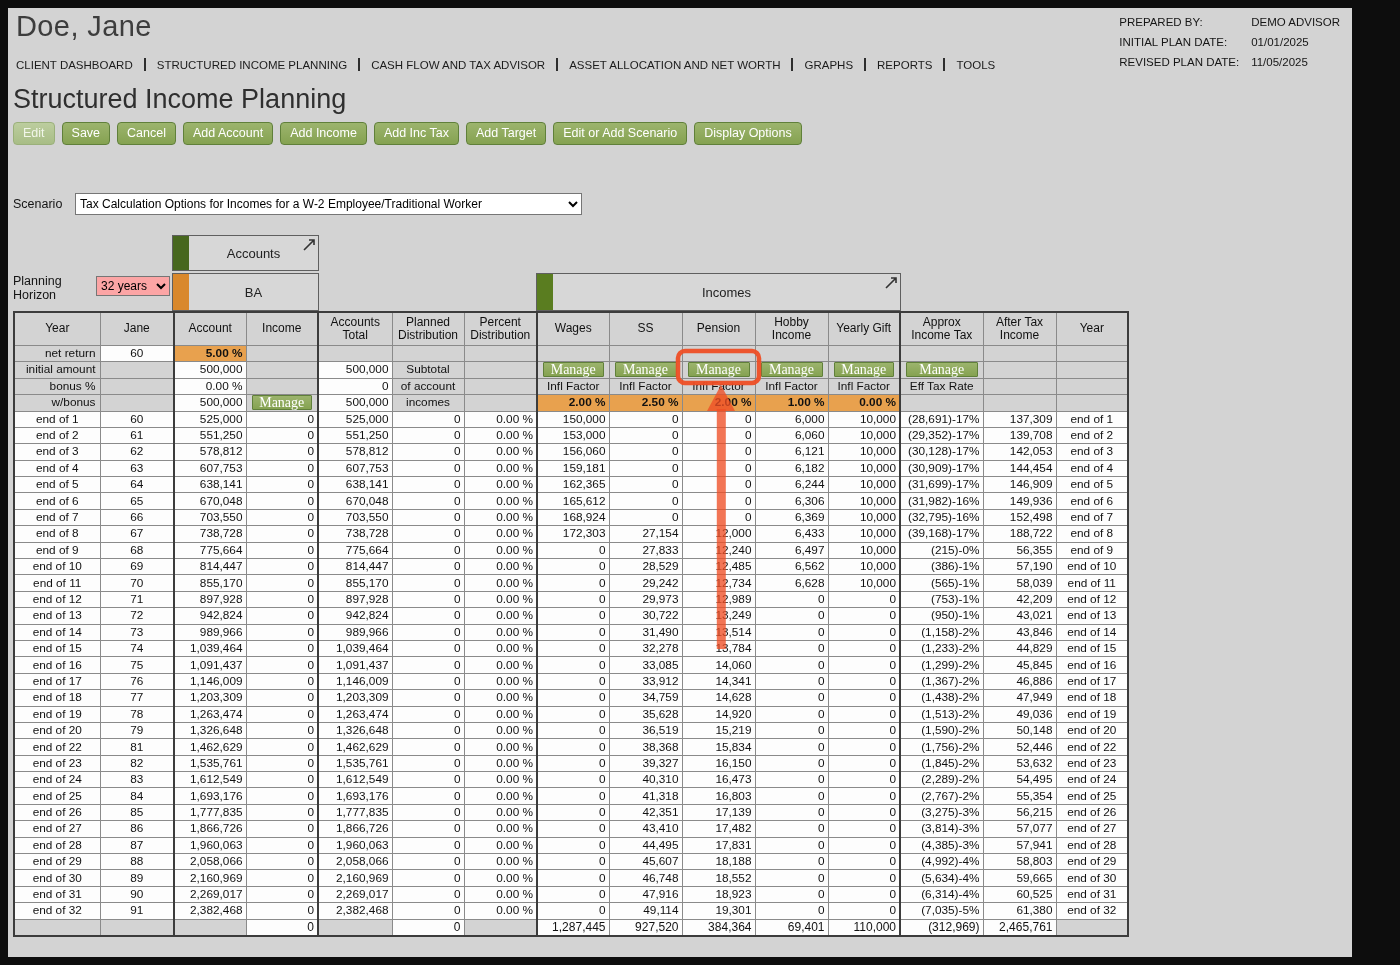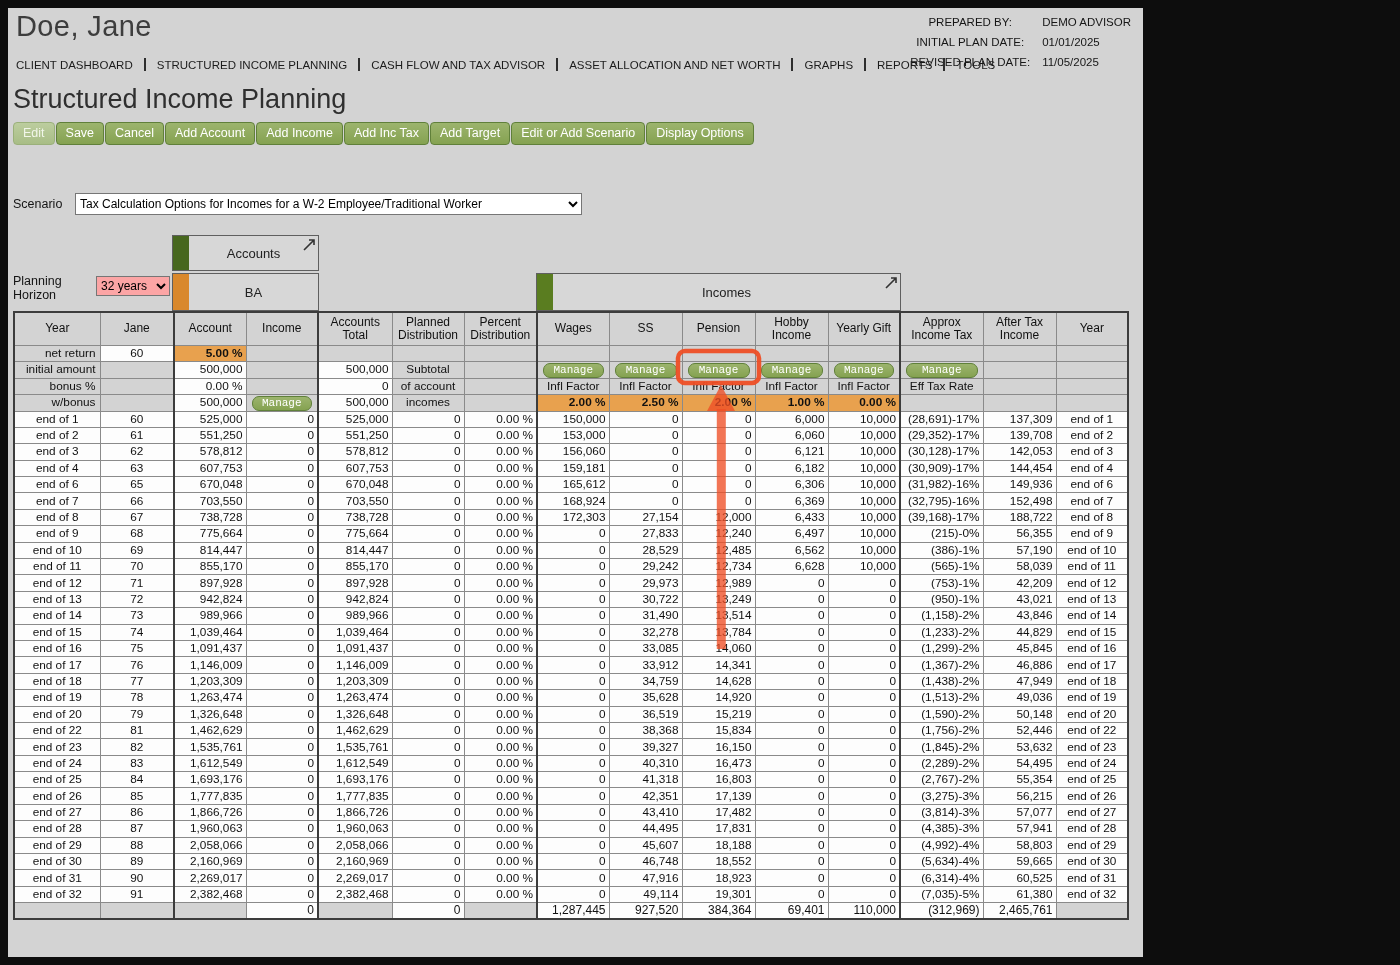--- a/index.html
+++ b/index.html
@@ -1,35 +1,35 @@
 <!DOCTYPE html>
 <html><head>
 <meta charset="utf-8">
 <style>
   *{box-sizing:border-box;}
   html,body{margin:0;padding:0;}
   body{width:1400px;height:965px;background:#0d0d0d;position:relative;
        font-family:"Liberation Sans","DejaVu Sans",sans-serif;}
-  #app{position:absolute;left:8px;top:8px;width:1135px;height:949px;background:#d3d3d3;
+  #app{position:absolute;left:8px;top:8px;width:1344px;height:949px;background:#d3d3d3;
        color:#141414;overflow:hidden;}
 
   #client-name{position:absolute;left:8px;top:2px;font-size:29px;font-weight:500;color:#3d3d3d;letter-spacing:.4px;}
 
   #meta{position:absolute;top:8px;right:12px;display:grid;grid-template-columns:auto auto;
         column-gap:12px;row-gap:8px;font-size:11.5px;color:#161616;}
-  #meta .mlabel{text-align:center;margin-left:6px;}
+  #meta .mlabel{text-align:left;margin-left:6px;}
   #meta .mvalue{text-align:left;min-width:86px;}
 
   #nav{position:absolute;left:8px;top:50px;display:flex;align-items:center;font-size:11.5px;color:#1c1c1c;}
   .nav-item{cursor:pointer;white-space:nowrap;}
   .nav-sep{display:inline-block;width:2px;height:13px;background:#2e2e2e;margin:0 11px;}
 
   #page-title{position:absolute;left:5px;top:76px;font-size:27px;font-weight:500;color:#2f2f2f;}
 
-  #toolbar{position:absolute;left:5px;top:114px;display:flex;gap:1px;}
+  #toolbar{position:absolute;left:5px;top:114px;display:flex;gap:7px;}
   .gbtn{background:linear-gradient(#9cb46d,#85a251);border:1px solid #60803a;border-radius:4px;
         color:#fff;font-size:12.5px;font-family:inherit;padding:3px 9px 4px;cursor:pointer;white-space:nowrap;}
   .gbtn.is-disabled{background:linear-gradient(#bccd9e,#a8bd86);border-color:#9ab07a;color:#f2f6ea;}
 
   #scenario-label{position:absolute;left:5px;top:189px;font-size:12.5px;}
   #scenario-select{position:absolute;left:67px;top:185px;width:507px;height:22px;font-size:12px;
         border:1px solid #767676;background:#fff;font-family:inherit;}
 
   #ph-label{position:absolute;left:5px;top:266px;width:56px;font-size:12.5px;line-height:14px;}
   #ph-select{position:absolute;left:88px;top:268px;width:74px;height:20px;font-size:12px;
@@ -59,21 +59,21 @@
   #sip-table tr>*:nth-child(8),#sip-table tr>*:nth-child(13){border-left:2px solid #3c3c3c;}
   tr.grp-end td{border-bottom:2px solid #3c3c3c;}
   tr.total td{border-top:2px solid #3c3c3c;height:17px;font-size:12px;}
   .wcell{background:#fdfdfd;}
   .ocell{background:#e8a14e;font-weight:bold;}
   .blank{background:#d3d3d3;}
   .rt{text-align:right;}
   .ctr{text-align:center;}
   .lbl{text-align:right;padding-right:4px !important;}
   .manage{display:inline-block;width:calc(100% - 4px);background:linear-gradient(#9cb46d,#85a251);
-        border:1px solid #60803a;border-radius:7px;color:#fff;font-size:11px;font-family:Liberation Mono, monospace;
+        border:1px solid #60803a;border-radius:1px;color:#fff;font-size:14px;font-family:Liberation Serif, serif;
         padding:0;height:15px;line-height:13px;cursor:pointer;}
   td.mgc{text-align:center;padding:0 2px;}
 
   #annotation{position:absolute;left:660px;top:335px;width:120px;height:330px;overflow:visible;pointer-events:none;}
 </style>
 </head>
 <body>
 
 <div id="app">
 
@@ -316,20 +316,37 @@
           <td class="wcell rt">0.00 %</td>
           <td class="wcell rt">159,181</td>
           <td class="wcell rt">0</td>
           <td class="wcell rt">0</td>
           <td class="wcell rt">6,182</td>
           <td class="wcell rt">10,000</td>
           <td class="wcell rt">(30,909)-17%</td>
           <td class="wcell rt">144,454</td>
           <td class="wcell ctr">end of 4</td>
         </tr>
+        <tr class="datarow grp-end">
+          <td class="wcell ctr">end of 5</td>
+          <td class="wcell ctr">64</td>
+          <td class="wcell rt">638,141</td>
+          <td class="wcell rt">0</td>
+          <td class="wcell rt">638,141</td>
+          <td class="wcell rt">0</td>
+          <td class="wcell rt">0.00 %</td>
+          <td class="wcell rt">162,365</td>
+          <td class="wcell rt">0</td>
+          <td class="wcell rt">0</td>
+          <td class="wcell rt">6,244</td>
+          <td class="wcell rt">10,000</td>
+          <td class="wcell rt">(31,699)-17%</td>
+          <td class="wcell rt">146,909</td>
+          <td class="wcell ctr">end of 5</td>
+        </tr>
         <tr class="datarow">
           <td class="wcell ctr">end of 6</td>
           <td class="wcell ctr">65</td>
           <td class="wcell rt">670,048</td>
           <td class="wcell rt">0</td>
           <td class="wcell rt">670,048</td>
           <td class="wcell rt">0</td>
           <td class="wcell rt">0.00 %</td>
           <td class="wcell rt">165,612</td>
           <td class="wcell rt">0</td>

